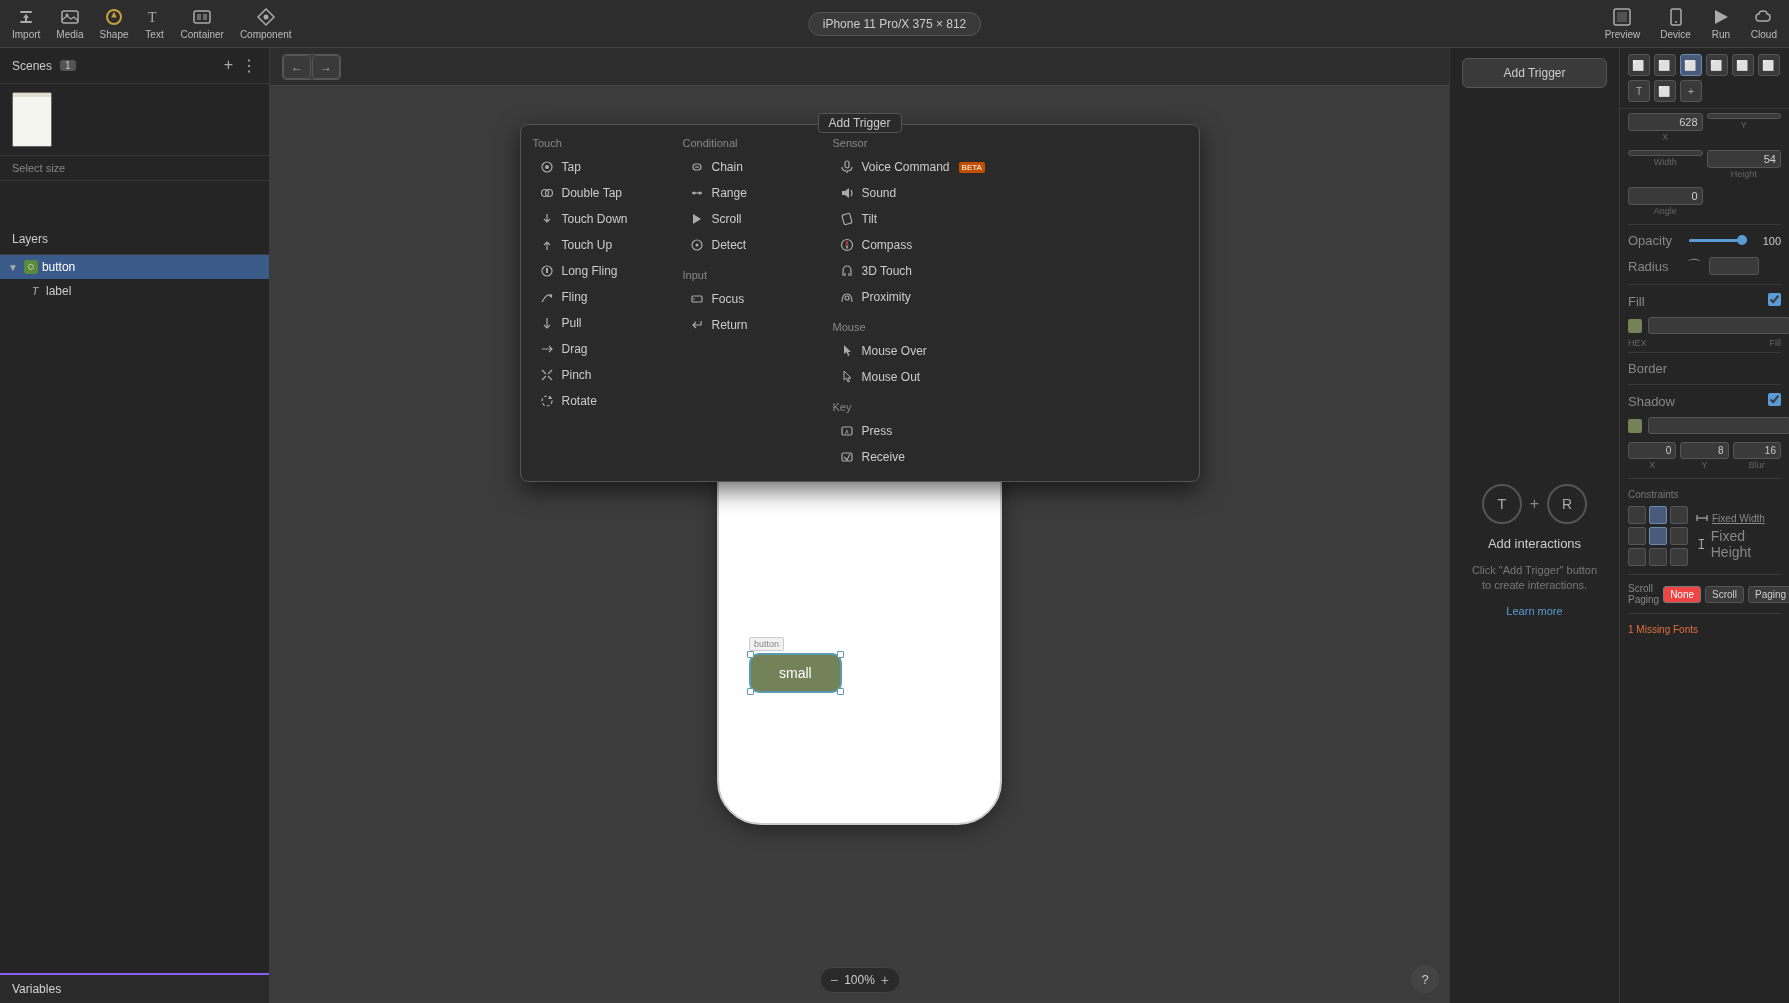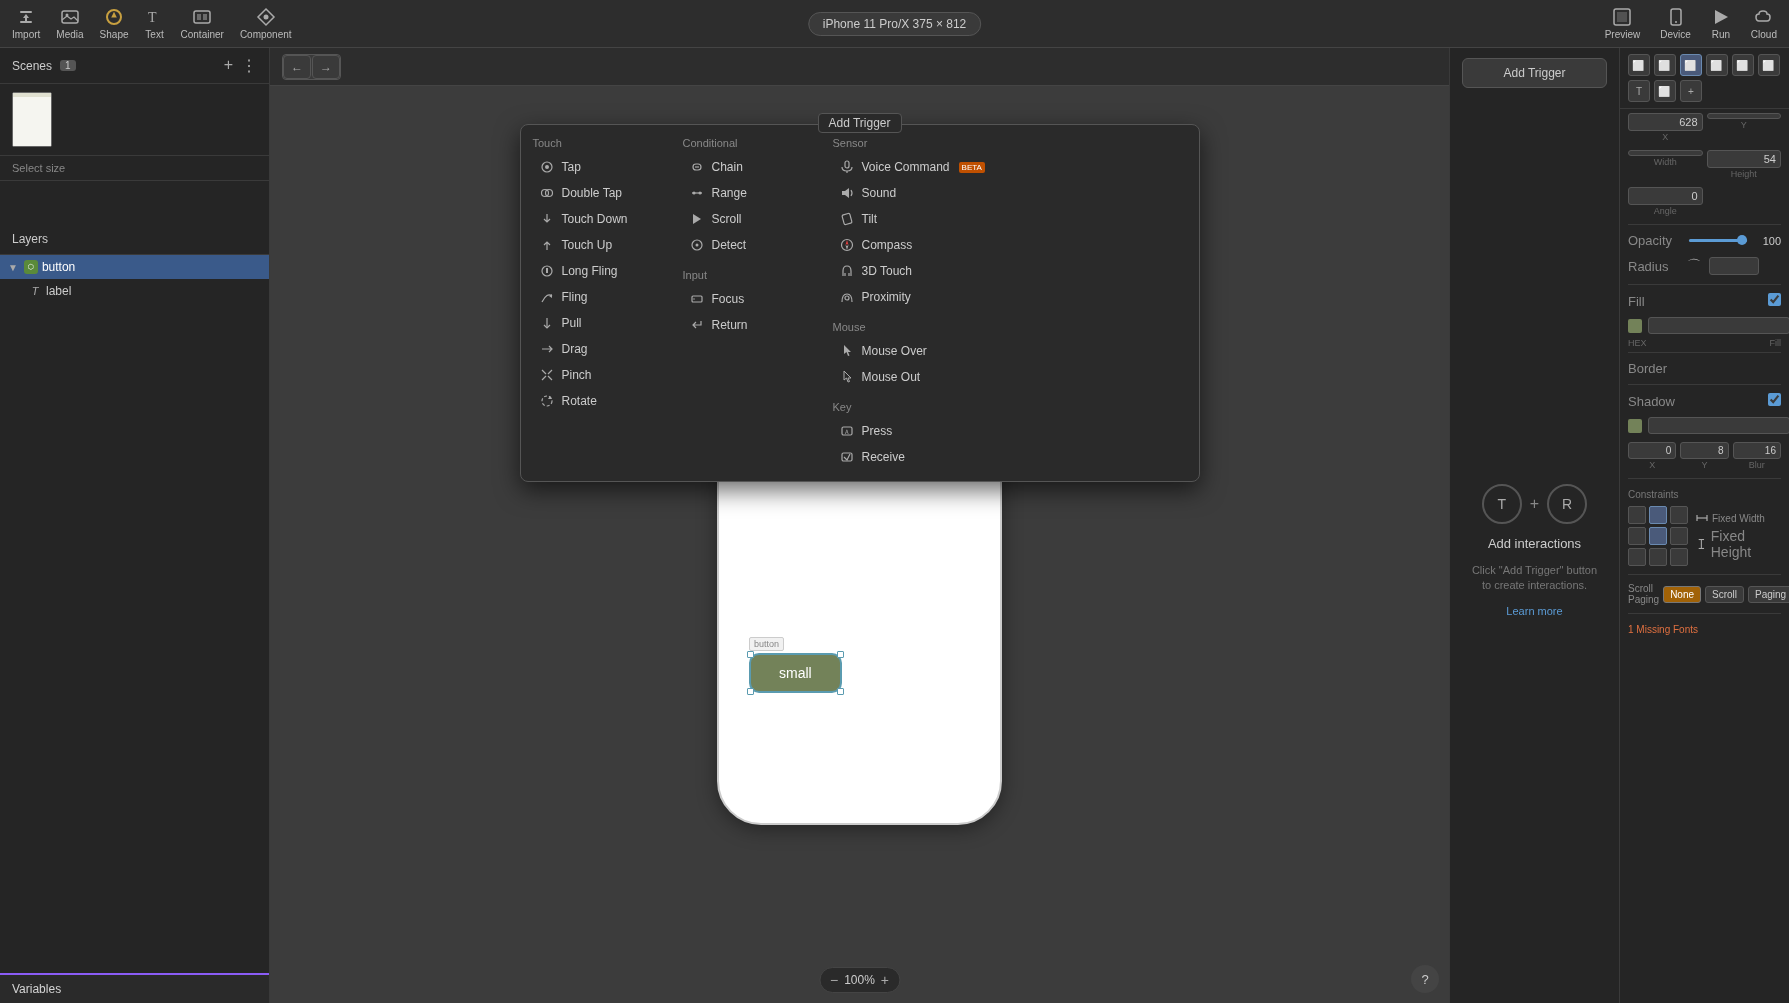--- a/index.html
+++ b/index.html
@@ -560,21 +560,21 @@
     }
     .scroll-option {
       background: #3a3a3a;
       border: 1px solid #555;
       border-radius: 3px;
       color: #ccc;
       padding: 2px 6px;
       font-size: 10px;
       cursor: pointer;
     }
-    .scroll-option.active { background: #a16207; border-color: #777; color: white; }
+    .scroll-option.active { background: #ef4444; border-color: #777; color: white; }
 
     .missing-fonts {
       padding: 6px 8px;
       font-size: 10px;
       color: #e07040;
     }
 
     
     .app-layout {
       display: flex;
@@ -1127,21 +1127,21 @@
         <div style="width:18px;height:18px;background:#4a5a7a;border:1px solid #6a8ab0;border-radius:2px;"></div>
         <div style="width:18px;height:18px;background:#3a3a3a;border:1px solid #555;border-radius:2px;"></div>
         <div style="width:18px;height:18px;background:#3a3a3a;border:1px solid #555;border-radius:2px;"></div>
         <div style="width:18px;height:18px;background:#4a5a7a;border:1px solid #6a8ab0;border-radius:2px;"></div>
         <div style="width:18px;height:18px;background:#3a3a3a;border:1px solid #555;border-radius:2px;"></div>
         <div style="width:18px;height:18px;background:#3a3a3a;border:1px solid #555;border-radius:2px;"></div>
         <div style="width:18px;height:18px;background:#3a3a3a;border:1px solid #555;border-radius:2px;"></div>
         <div style="width:18px;height:18px;background:#3a3a3a;border:1px solid #555;border-radius:2px;"></div>
       </div>
       <div style="display:flex;flex-direction:column;gap:4px;justify-content:center;">
-        <div style="display:flex;align-items:center;gap:4px;font-size:10px;color:#888;">
+        <div style="display:flex;align-items:center;gap:4px;font-size:10px;color:#888;text-decoration:underline;">
           <svg width="12" height="12" viewBox="0 0 12 12">
               <line x1="1" y1="6" x2="11" y2="6" stroke="#aaa" stroke-width="1.2"></line>
               <line x1="1" y1="3" x2="1" y2="9" stroke="#aaa" stroke-width="1.2"></line>
               <line x1="11" y1="3" x2="11" y2="9" stroke="#aaa" stroke-width="1.2"></line>
             </svg>
           <span>Fixed Width</span>
         </div>
         <div style="display:flex;align-items:center;gap:4px;font-size:14px;color:#888;">
           <svg width="12" height="12" viewBox="0 0 12 12">
               <line x1="6" y1="1" x2="6" y2="11" stroke="#aaa" stroke-width="1.2"></line>

